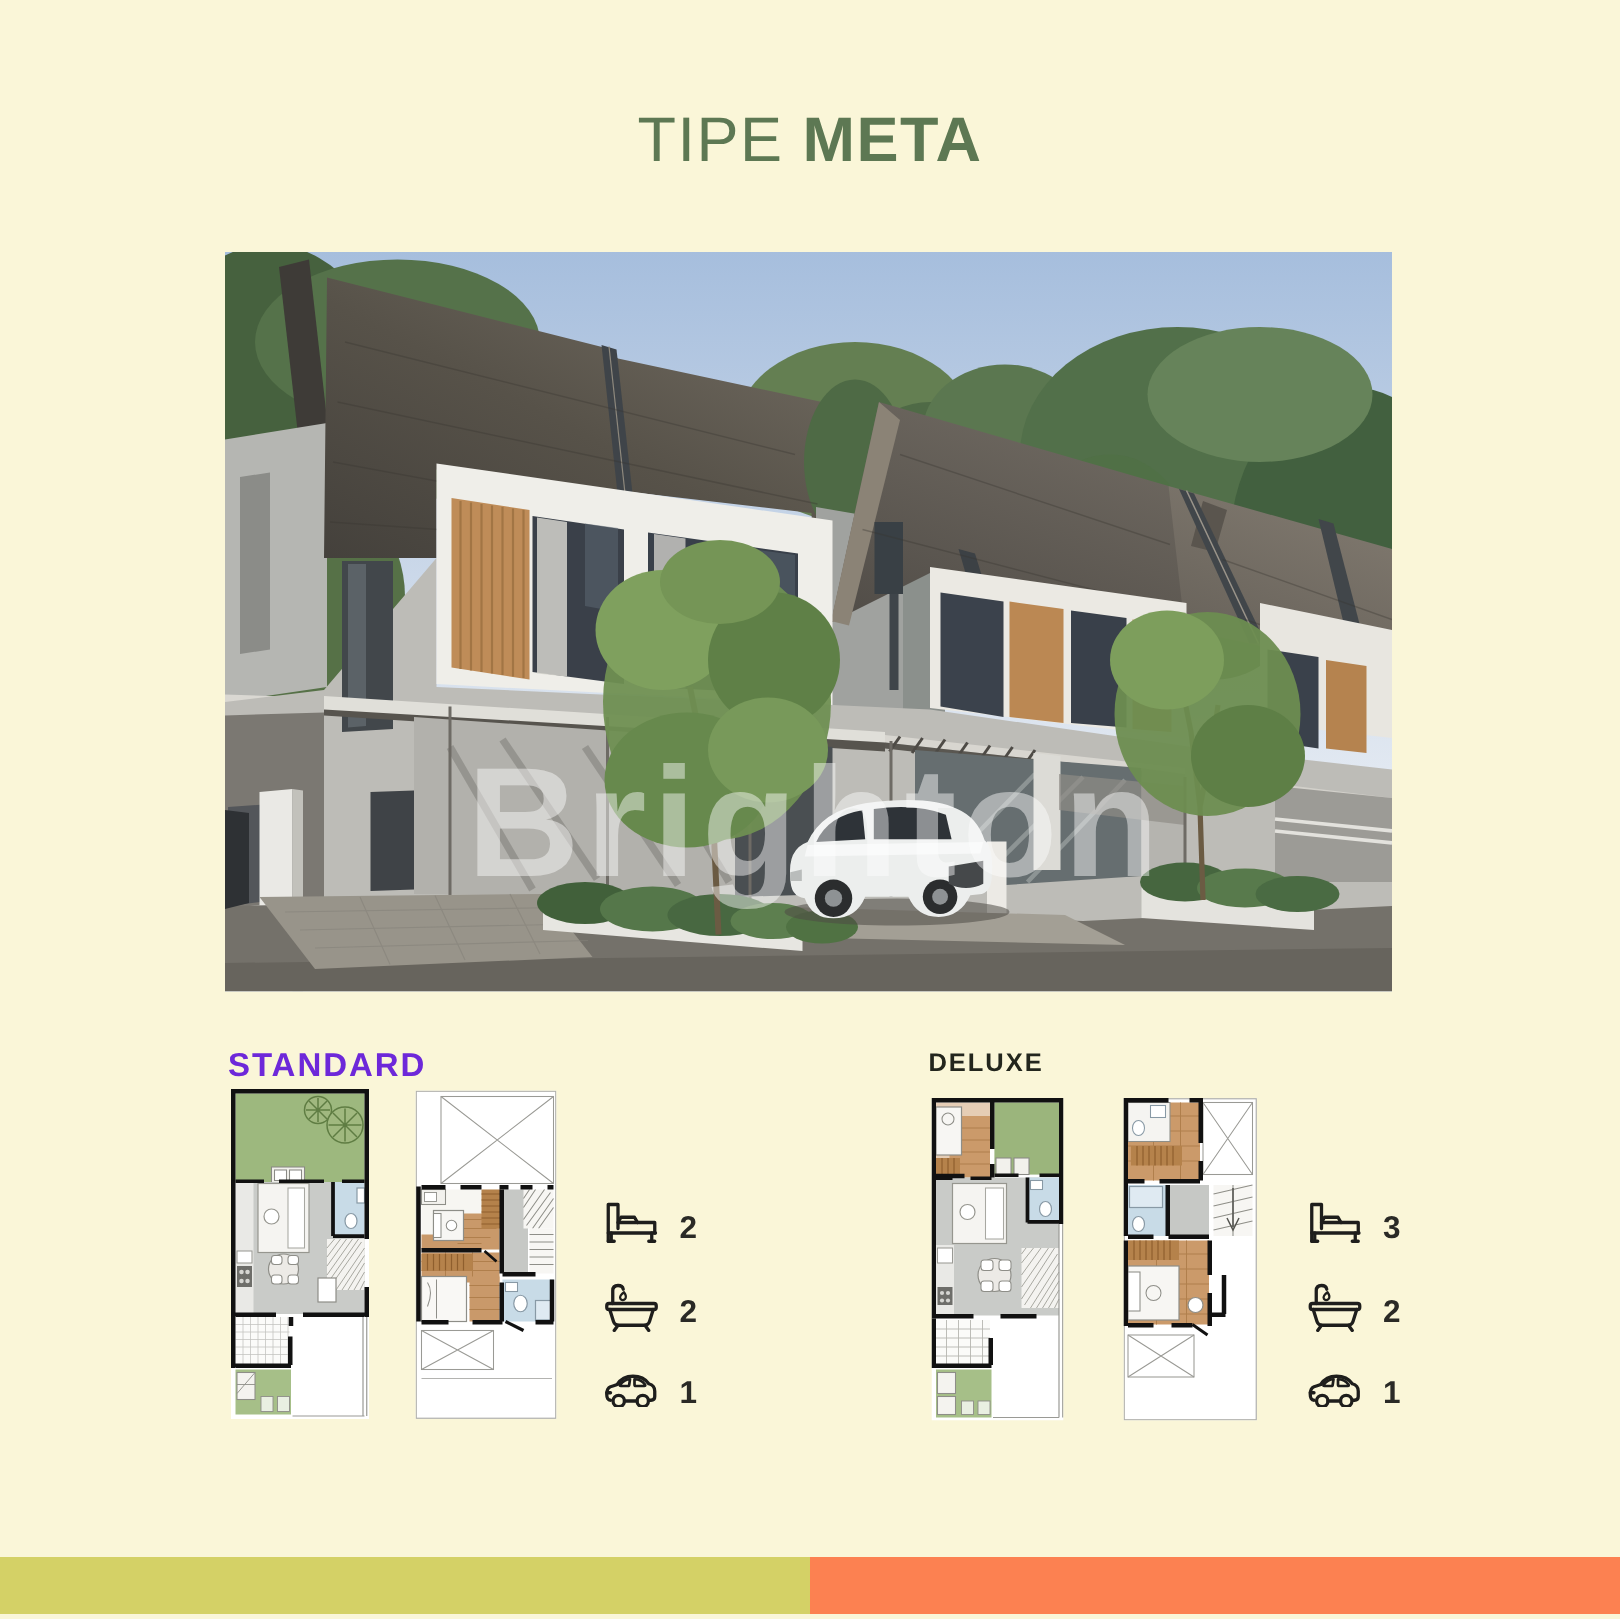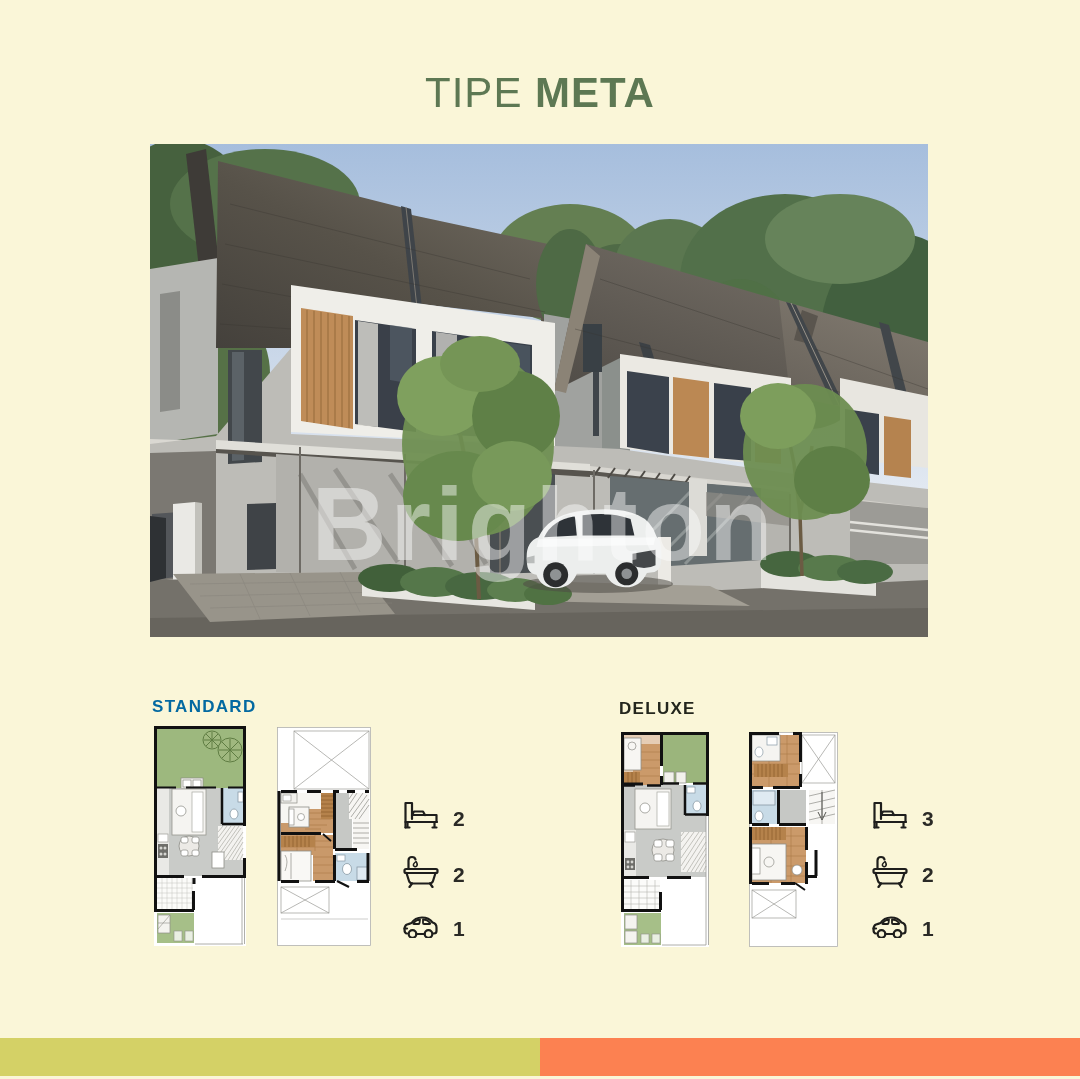--- a/index.html
+++ b/index.html
@@ -5,21 +5,21 @@
   html,body{margin:0;padding:0;}
   body{width:1080px;height:1079px;background:#faf6d8;position:relative;overflow:hidden;
        font-family:"Liberation Sans", sans-serif;}
   .abs{position:absolute;}
 </style>
 </head>
 <body>
 
 <div class="abs" style="left:0;top:69px;width:1080px;text-align:center;font-size:42px;letter-spacing:1px;color:#5d7853;">TIPE <b style="font-weight:bold;margin-top:37px;">META</b></div>
 
-<div class="abs" style="left:150px;top:144px;width:778px;height:493px;background:#cfdcea;overflow:hidden;">
+<div class="abs" style="left:150px;top:168px;width:778px;height:493px;background:#cfdcea;overflow:hidden;">
 <svg width="778" height="493" viewBox="0 0 778 493">
   <defs>
     <linearGradient id="sky" x1="0" y1="0" x2="0" y2="1">
       <stop offset="0" stop-color="#a6bedd"></stop>
       <stop offset="0.55" stop-color="#c8d6e8"></stop>
       <stop offset="1" stop-color="#e4eaf2"></stop>
     </linearGradient>
     <linearGradient id="roofg" x1="0" y1="1" x2="0.75" y2="0">
       <stop offset="0" stop-color="#3f3c38"></stop>
       <stop offset="0.6" stop-color="#575249"></stop>
@@ -297,21 +297,21 @@
     <circle cx="482" cy="429" r="12" fill="#2b2d2e"></circle>
     <circle cx="482" cy="429" r="5.5" fill="#8e9294"></circle>
     <path d="M390,393 L512,391 L510,399 L388,401 Z" fill="#f7f8f8"></path>
     <path d="M488,408 L512,404 L512,420 Q500,426 488,420 Z" fill="#45484a"></path>
   </g>
 
   <text x="394" y="416" font-family="Liberation Sans, sans-serif" font-size="104" font-weight="bold" fill="#ffffff" opacity="0.45" letter-spacing="4" text-anchor="middle">Brighton</text>
 </svg>
 </div>
 
-<div class="abs" style="left:152px;top:697px;font-size:17px;letter-spacing:1.3px;color:#0369a1;font-weight:bold;">STANDARD</div>
+<div class="abs" style="left:152px;top:697px;font-size:22px;letter-spacing:1.3px;color:#6d28d9;font-weight:bold;">STANDARD</div>
 
 <div class="abs" style="left:619px;top:699px;font-size:17px;letter-spacing:1.3px;color:#23261d;font-weight:bold;">DELUXE</div>
 
 <div class="abs" style="left:154px;top:726px;width:92px;height:220px;">
 <svg width="92" height="220" viewBox="0 0 92 220">
 
   <rect x="0" y="0" width="92" height="220" fill="#ffffff"></rect>
 
   <rect x="3" y="3" width="86" height="59" fill="#a4bd85"></rect>
   <rect x="3" y="3" width="86" height="59" fill="#93af72" opacity="0.35"></rect>

